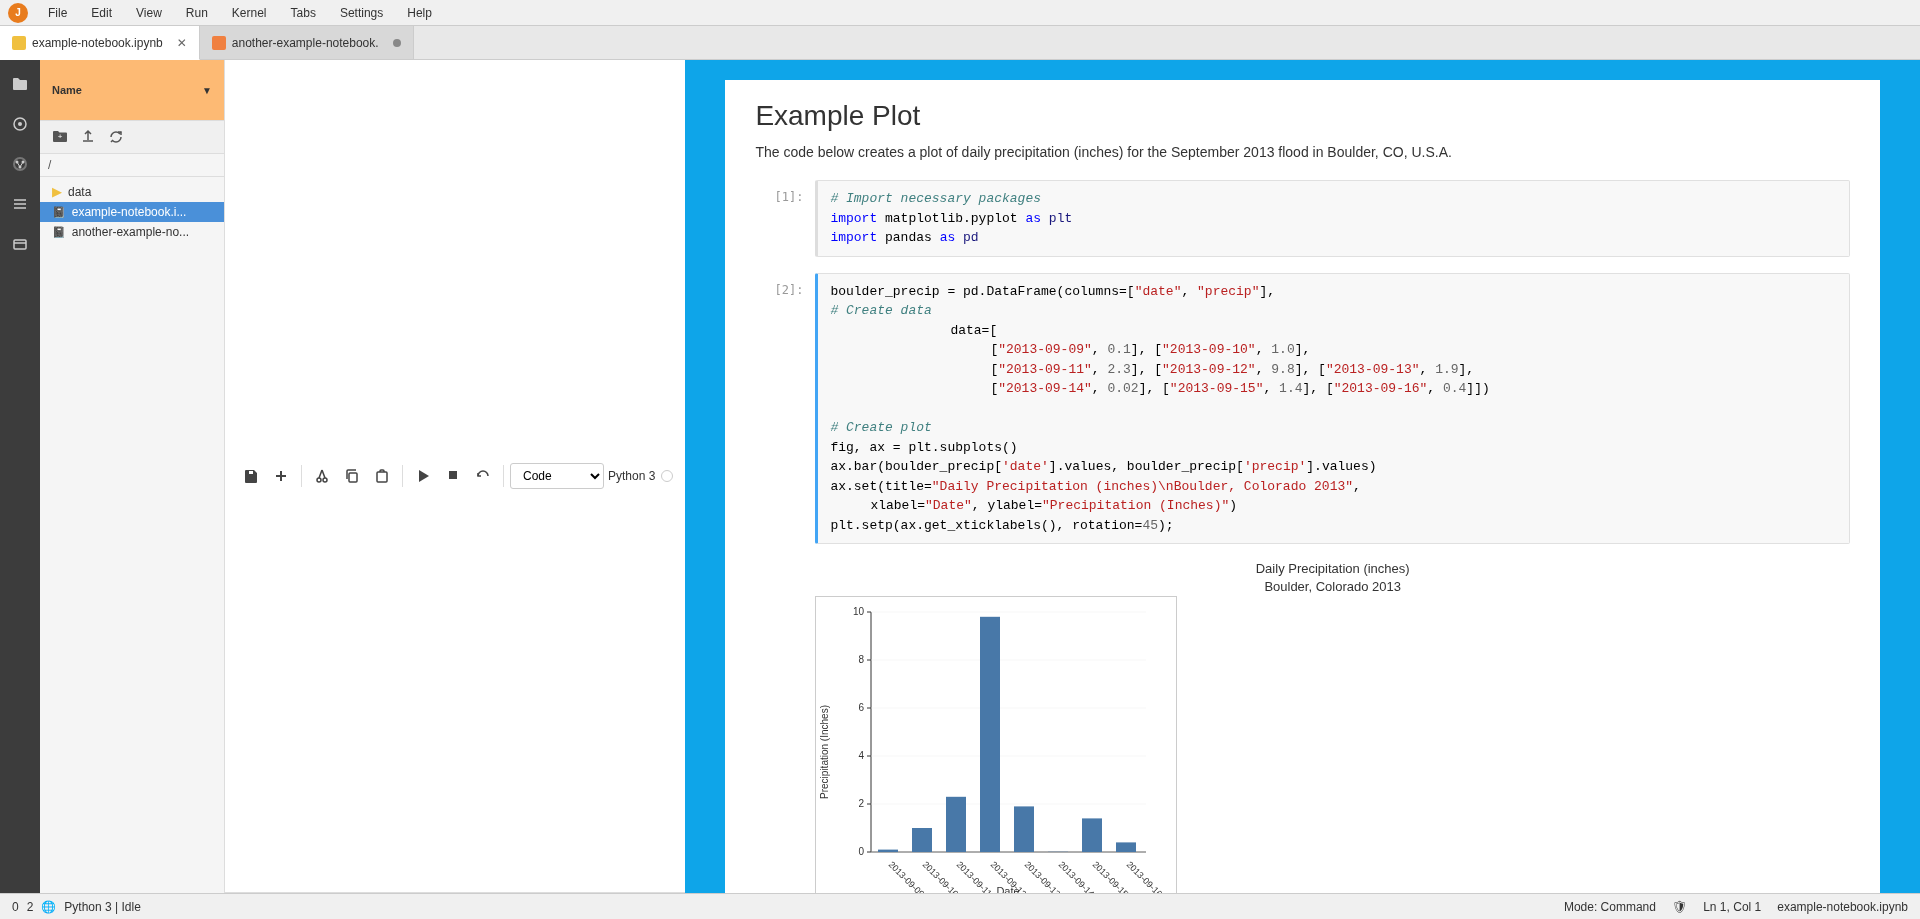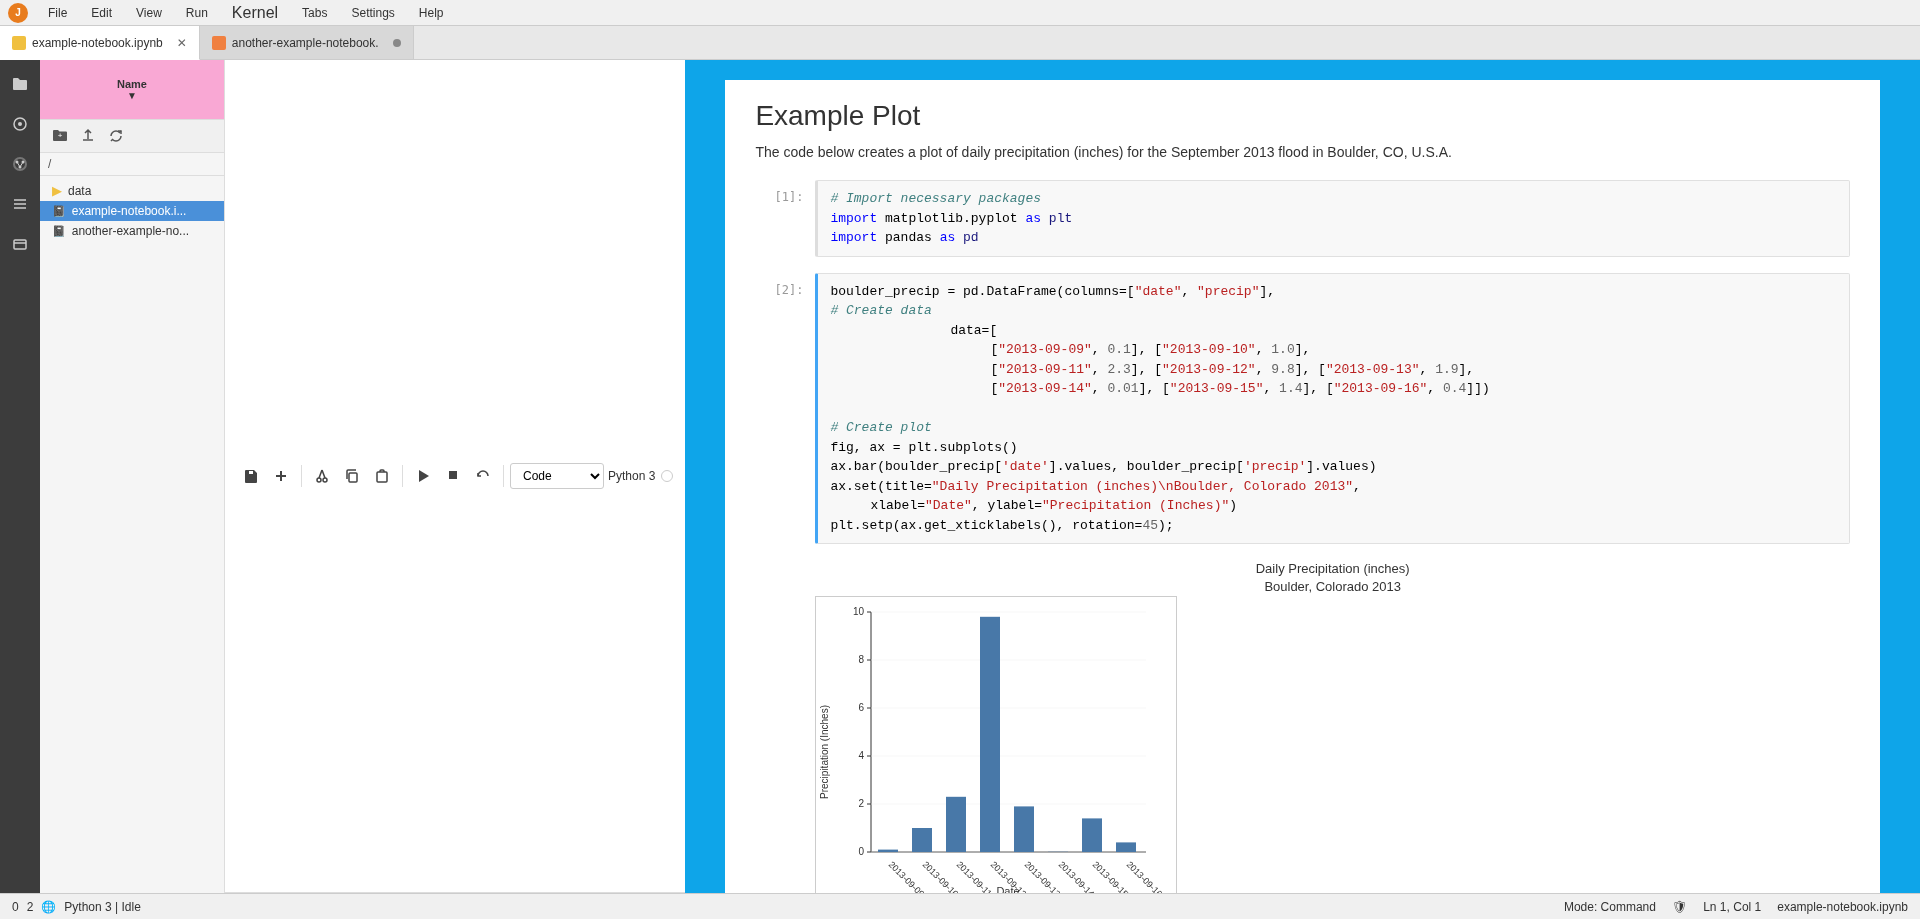--- a/index.html
+++ b/index.html
@@ -16,21 +16,21 @@
     
     
     #main { display: flex; flex: 1; overflow: hidden; }
     
     
     #sidebar-icons { width: 40px; background: #3c3c3c; display: flex; flex-direction: column; align-items: center; padding: 8px 0; gap: 4px; }
     .sidebar-icon-btn { width: 32px; height: 32px; display: flex; align-items: center; justify-content: center; border-radius: 4px; color: #ccc; cursor: pointer; font-size: 16px; }
     
     
     #file-panel { width: 185px; background: #f5f5f5; border-right: 1px solid #ddd; display: flex; flex-direction: column; overflow: hidden; }
-    #file-panel-header { padding: 18px 12px; font-size: 11px; font-weight: bold; color: #333; display: flex; align-items: center; justify-content: space-between; background: #f9a8d4; border-bottom: 1px solid #ddd; flex-direction: column; }
+    #file-panel-header { padding: 24px 12px; font-size: 11px; font-weight: bold; color: #333; display: flex; align-items: center; justify-content: space-between; background: #fdba74; border-bottom: 1px solid #ddd; }
     #file-toolbar { padding: 4px 8px; display: flex; gap: 4px; background: #f0f0f0; border-bottom: 1px solid #ddd; }
     .file-tool-btn { width: 24px; height: 24px; display: flex; align-items: center; justify-content: center; cursor: pointer; border-radius: 3px; color: #555; font-size: 14px; }
     #file-breadcrumb { padding: 4px 8px; font-size: 12px; color: #555; border-bottom: 1px solid #ddd; }
     #file-list { flex: 1; overflow-y: auto; padding: 4px 0; }
     .file-item { display: flex; align-items: center; padding: 3px 12px; gap: 6px; cursor: pointer; font-size: 12px; color: #333; }
     .file-item.active { background: #4a90d9; color: white; }
     
     
     #notebook-area { flex: 1; display: flex; flex-direction: row; overflow: hidden; background: #f5f5f5; }
     
@@ -79,21 +79,21 @@
   </style>
 </head>
 <body>
 
 <div id="menubar">
   <div style="width:20px;height:20px;background:#e87c1e;border-radius:50%;display:flex;align-items:center;justify-content:center;color:white;font-weight:bold;font-size:10px;">J</div>
   <span class="menu-item" style="font-size:12px;">File</span>
   <span class="menu-item" style="font-size:12px;">Edit</span>
   <span class="menu-item" style="font-size:12px;">View</span>
   <span class="menu-item" style="font-size:12px;">Run</span>
-  <span class="menu-item" style="font-size:16px;">Kernel</span>
+  <span class="menu-item" style="font-size:12px;">Kernel</span>
   <span class="menu-item" style="font-size:12px;">Tabs</span>
   <span class="menu-item" style="font-size:12px;">Settings</span>
   <span class="menu-item" style="font-size:12px;">Help</span>
 </div>
 
 <div id="tabbar">
   <div class="tab active">
     <span style="width:14px;height:14px;background:#f0c040;border-radius:2px;flex-shrink:0;"></span>
     <span style="font-size:12px;">example-notebook.ipynb</span>
     <span style="margin-left:8px;color:#666;font-size:12px;">✕</span>
@@ -272,21 +272,21 @@
 
         <div class="cell-container" style="margin-top:16px;">
           <div class="cell-label">[2]:</div>
           <div class="cell-body">
             <div class="code-cell active-cell">
               <div><span>boulder_precip = pd.DataFrame(columns=[<span class="str">"date"</span>, <span class="str">"precip"</span>],</span></div>
               <div><span class="cm"># Create data</span></div>
               <div style="padding-left:120px;"><span>data=[</span></div>
               <div style="padding-left:160px;"><span>[<span class="str">"2013-09-09"</span>, <span class="num">0.1</span>], [<span class="str">"2013-09-10"</span>, <span class="num">1.0</span>],</span></div>
               <div style="padding-left:160px;"><span>[<span class="str">"2013-09-11"</span>, <span class="num">2.3</span>], [<span class="str">"2013-09-12"</span>, <span class="num">9.8</span>], [<span class="str">"2013-09-13"</span>, <span class="num">1.9</span>],</span></div>
-              <div style="padding-left:160px;"><span>[<span class="str">"2013-09-14"</span>, <span class="num">0.01</span>], [<span class="str">"2013-09-15"</span>, <span class="num">1.4</span>], [<span class="str">"2013-09-16"</span>, <span class="num">0.4</span>]])</span></div>
+              <div style="padding-left:160px;"><span>[<span class="str">"2013-09-14"</span>, <span class="num">0.02</span>], [<span class="str">"2013-09-15"</span>, <span class="num">1.4</span>], [<span class="str">"2013-09-16"</span>, <span class="num">0.4</span>]])</span></div>
               <div>&nbsp;</div>
               <div><span class="cm"># Create plot</span></div>
               <div><span>fig, ax = plt.subplots()</span></div>
               <div><span>ax.bar(boulder_precip[<span class="str">'date'</span>].values, boulder_precip[<span class="str">'precip'</span>].values)</span></div>
               <div><span>ax.set(title=<span class="str">"Daily Precipitation (inches)\nBoulder, Colorado 2013"</span>,</span></div>
               <div style="padding-left:40px;"><span>xlabel=<span class="str">"Date"</span>, ylabel=<span class="str">"Precipitation (Inches)"</span>)</span></div>
               <div><span>plt.setp(ax.get_xticklabels(), rotation=<span class="num">45</span>);</span></div>
             </div>
           </div>
         </div>

